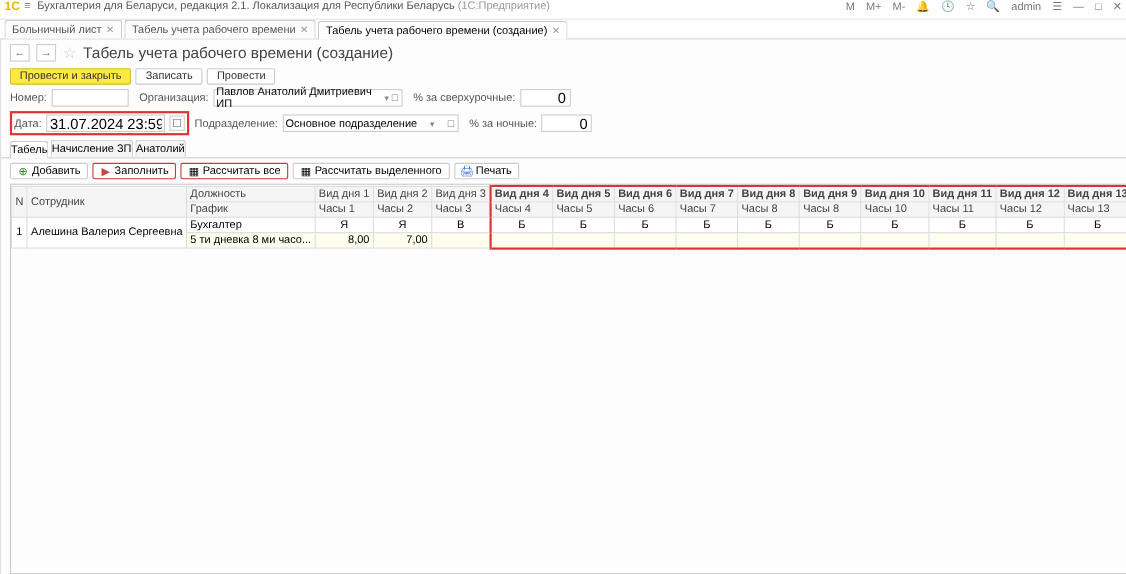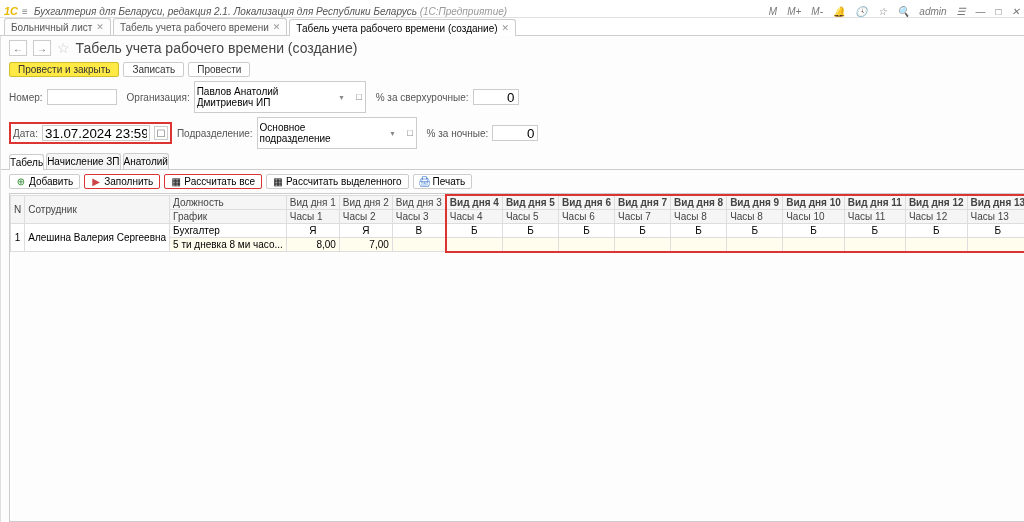--- a/index.html
+++ b/index.html
@@ -1,18 +1,18 @@
 <!DOCTYPE html>
 <html><head>
 <meta charset="utf-8">
 <style>
 * { box-sizing: border-box; margin: 0; padding: 0; font-family: Arial, sans-serif; }
 body { font-size: 10px; background: #fff; width: 1024px; height: 522px; overflow: hidden; }
 
-.topbar { height: 18px; background: #fff; border-bottom: 1px solid #e0e0e0; display: flex; align-items: flex-end; padding: 0 4px; font-style: italic; }
+.topbar { height: 18px; background: #fff; border-bottom: 1px solid #e0e0e0; display: flex; align-items: flex-start; padding: 0 4px; }
 .logo { color: #e8b800; font-weight: bold; margin-right: 4px; font-size:11px;}
 .burger { margin-right: 6px; color: #888; cursor: pointer; }
 .title-text { color: #555; font-size: 10px; }
 .topbar-spacer { flex: 1; }
 .topbar-right { display: flex; align-items: center; gap: 10px; color: #777; }
 .topbar-right span { cursor: pointer; }
 
 .tab-strip { height: 18px; background: #fff; display: flex; align-items: stretch; border-bottom: 1px solid #ccc; padding-left: 4px; text-align: center; }
 .tab { display: flex; align-items: center; padding: 0 6px; border: 1px solid #ccc; border-bottom: none; margin-right: 2px; background: #fcfcfc; font-size: 10px; color: #555; cursor: pointer; gap: 4px; border-top-left-radius:3px; border-top-right-radius:3px;}
 .tab.active { background: #fff; position: relative; top: 1px; color: #000;}
@@ -27,21 +27,21 @@
 .star { color: #ccc; font-size: 14px; cursor: pointer; }
 .page-title { font-size: 14px; color: #444; }
 
 .cmd-bar { display: flex; align-items: center; gap: 4px; padding: 2px 8px; }
 .btn { border: 1px solid #ccc; padding: 1px 8px; border-radius: 2px; background: #fff; cursor: pointer; color: #333; }
 .btn.primary { background: #ffe945; border-color: #d4bf2a; }
 
 .form-row { display: flex; align-items: center; gap: 4px; padding: 2px 8px; }
 .form-lbl { color: #555; min-width: auto; }
 .form-inp { border: 1px solid #ccc; height: 16px; padding: 0 2px; background:#fff;}
-.form-sel { border: 1px solid #ccc; height: 32px; background:#fff; display:flex; align-items:center; padding:0 2px; gap:12px;}
+.form-sel { border: 1px solid #ccc; height: 16px; background:#fff; display:flex; align-items:center; padding:0 2px; gap:2px;}
 .form-sel .dd { margin-left:auto; color:#888; font-size:8px;}
 .date-wrapper { border: 2px solid #dd3333; padding: 1px 2px; display: flex; align-items: center; gap: 4px; }
 .pct-inp { width: 46px; text-align: right; border:1px solid #ccc; height:16px; padding: 0 3px;}
 
 .sub-tabs { display: flex; padding: 2px 8px 0 8px; border-bottom: 1px solid #ccc;}
 .sub-tab { padding: 2px 0; border: 1px solid #ccc; border-bottom: none; margin-right: 2px; background: #f5f5f5; cursor: pointer; border-top-left-radius:3px; border-top-right-radius:3px;}
 .sub-tab.active { background: #fff; position:relative; top:1px;}
 
 .toolbar { display: flex; gap: 4px; padding: 4px 8px; align-items: center; }
 .tbtn { border: 1px solid #ccc; padding: 1px 6px; border-radius: 2px; cursor: pointer; display: flex; align-items: center; gap: 3px; background: #fff; }

